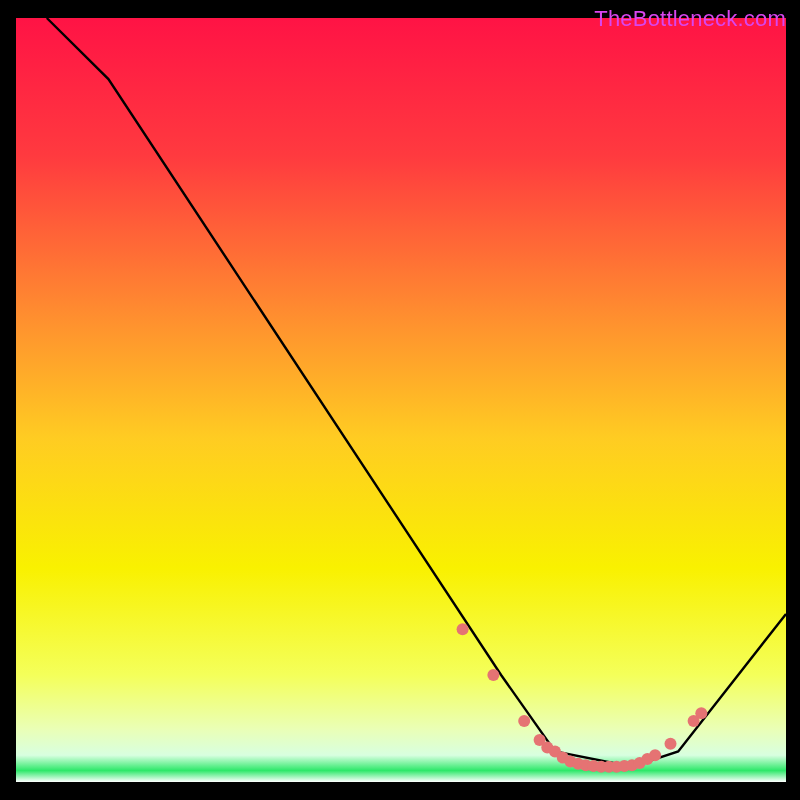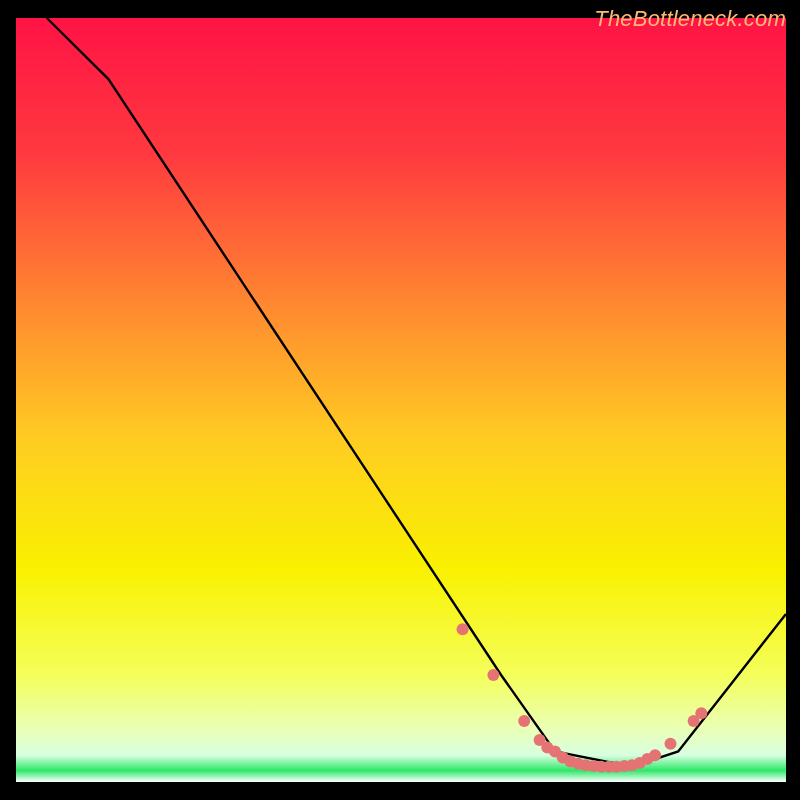--- a/index.html
+++ b/index.html
@@ -13,27 +13,26 @@
   }
   .stage {
     position: relative;
     width: 800px;
     height: 800px;
   }
   .watermark {
     position: absolute;
     top: 6px;
     right: 14px;
-    color: #fdba74;
+    color: #d946ef;
     font-size: 22px;
     font-weight: 500;
     letter-spacing: 0.2px;
     z-index: 4;
     user-select: none;
-    font-style: italic;
   }
   svg.plot {
     position: absolute;
     left: 0;
     top: 0;
   }
 </style>
 </head>
 <body>
 

